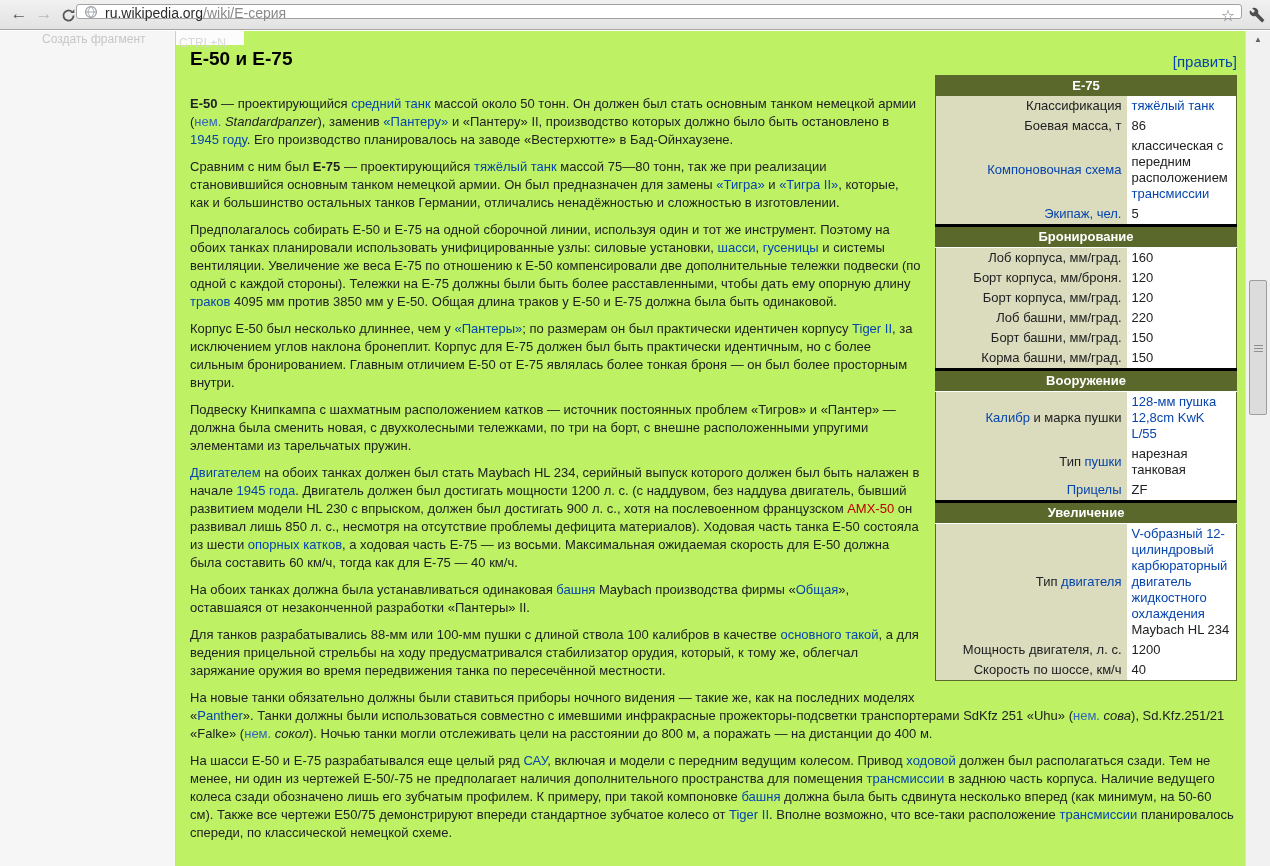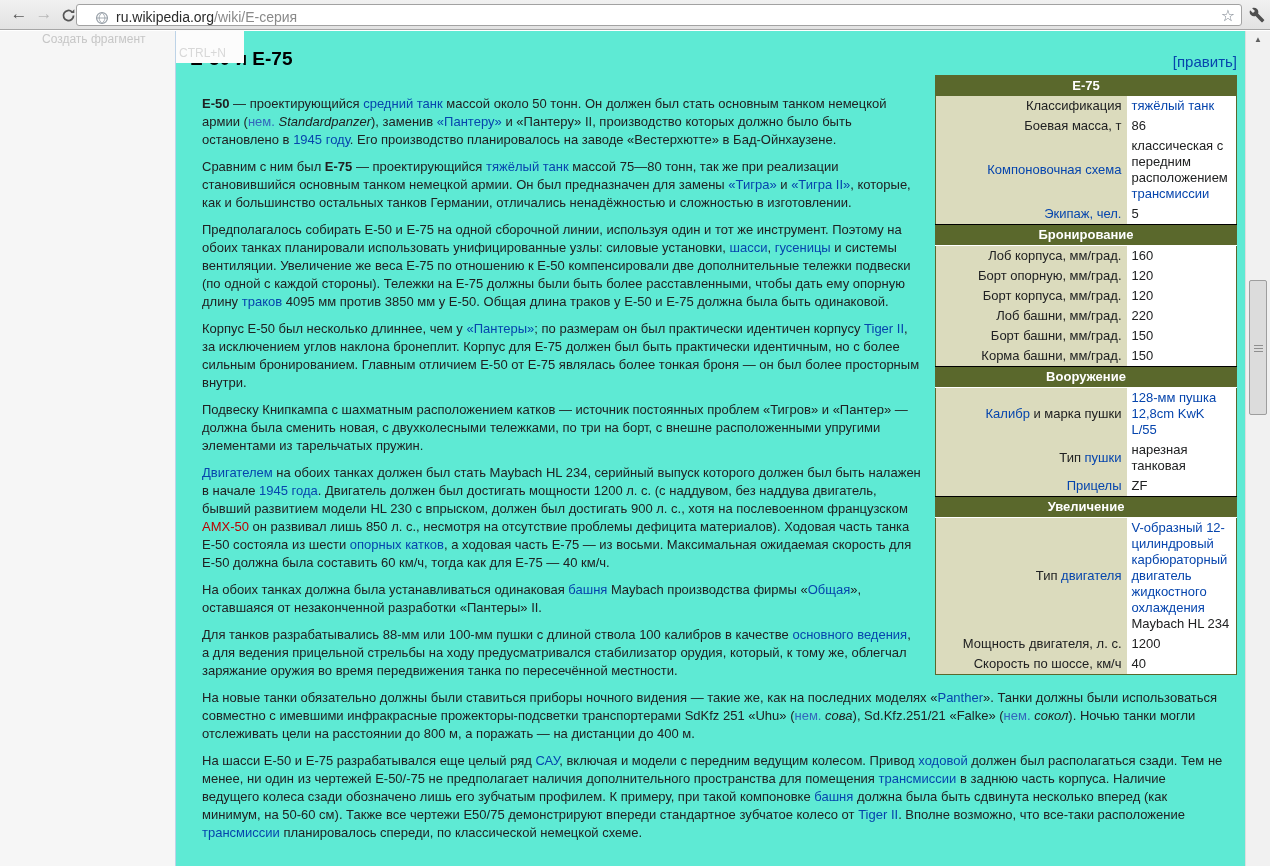--- a/index.html
+++ b/index.html
@@ -7,60 +7,60 @@
     font-family: "Liberation Sans", "DejaVu Sans", sans-serif; }
 
   
   .toolbar { position: absolute; top: 0; left: 0; right: 0; height: 30px;
     background: linear-gradient(#f1f1f1, #e2e2e2); border-bottom: 1px solid #a6a6a6; z-index: 20; }
   .nav-btn { position: absolute; top: 3px; width: 22px; height: 22px; text-align: center;
     font-size: 17px; line-height: 22px; color: #5a5a5a; font-weight: bold; cursor: pointer; }
   .nav-btn.back { left: 8px; }
   .nav-btn.fwd { left: 33px; color: #b7b7b7; }
   .nav-btn.reload { left: 57px; padding-top: 4px; }
-  .urlbar { position: absolute; left: 76px; right: 28px; top: 4px; height: 22px;
+  .urlbar { position: absolute; left: 76px; right: 28px; top: 4px; height: 15px;
     background: #fff; border: 1px solid #a2a2a2; border-radius: 3px;
-    display: flex; align-items: flex-end; padding: 0 24px 0 18px; }
+    display: flex; align-items: flex-start; padding: 0 24px 0 7px; }
   .urlbar .globe { margin-right: 7px; flex: 0 0 auto; }
   .url-text { font-size: 14px; white-space: nowrap; color: #2b2b2b; }
   .url-text .path { color: #8a8a8a; }
   .star { position: absolute; right: 6px; top: 0; font-size: 16px; line-height: 21px;
     color: #7e8690; cursor: pointer; }
   .wrench { position: absolute; right: 5px; top: 7px; cursor: pointer; }
 
   
   .rail { position: absolute; left: 0; top: 31px; bottom: 0; width: 176px;
     background: #f6f6f6; border-right: 1px solid #bdd3e7; }
   .ghost-item { position: absolute; left: 42px; top: 32px; font-size: 12px; color: #c6c6c6; }
   .ghost-box { position: absolute; left: 176px; top: 29px; width: 68px; height: 16px;
-    background: #fcfcfc; font-size: 12px; color: #d8d8d8; padding: 17px 3px; z-index: 5;}
+    background: #fcfcfc; font-size: 12px; color: #d8d8d8; padding: 7px 3px; z-index: 5;}
   .tick { position: absolute; top: 31px; height: 2px; background: #4a4a4a; opacity: .8; }
   .cyan-mark { position: absolute; left: 1236px; top: 41px; width: 7px; height: 13px;
     background: #9ff2f2; opacity: .85; }
 
   
   .content { position: absolute; left: 176px; top: 31px; right: 25px; bottom: 0;
-    background: #5eead4; padding: 0 8px 16px 14px; overflow: hidden; color: #202122; }
+    background: #bef264; padding: 0 8px 16px 14px; overflow: hidden; color: #202122; }
   h1.title { font-size: 19px; line-height: 21px; font-weight: bold; margin: 17px 0 5px;
     position: relative; color: #000; }
   .edit { position: absolute; right: 0; top: 3px; font-size: 15px; font-weight: normal;
     color: #0645ad; cursor: pointer; }
   #paragraphs { padding-top: 21px; font-size: 13px; }
-  #paragraphs p { margin: 0 12px 9px; line-height: 18px; }
+  #paragraphs p { margin: 0 0 9px; line-height: 18px; }
   .wl { color: #0645ad; cursor: pointer; }
   .rl { color: #ba0000; cursor: pointer; }
   .ll { color: #3366bb; cursor: pointer; }
 
   
   table.infobox { float: right; width: 301px; margin: 1px 0 10px 14px;
     border: 1px solid #5a682c; border-collapse: collapse; background: #fff;
     font-size: 13px; line-height: 16px; table-layout: fixed; }
   .ib-title, .ib-sec { background: #5a682c; color: #fff; font-weight: bold;
     text-align: center; padding: 2px 4px; }
-  .ib-sec { border-top: 1px solid #000000; border-bottom: 1px solid #fff; }
+  .ib-sec { border-top: 3px solid #000000; border-bottom: 1px solid #fff; }
   td.lab { background: #dbdbbd; text-align: right; padding: 2px 5px; vertical-align: middle; }
   td.val { background: #fff; text-align: left; padding: 2px 5px; vertical-align: middle; }
 
   
   .scrollbar { position: absolute; right: 0; top: 31px; bottom: 0; width: 25px;
     background: #f1f1f1; border-left: 1px solid #dedede; }
   .sb-btn { height: 17px; text-align: center; font-size: 8px; line-height: 17px;
     color: #606060; cursor: pointer; }
   .sb-thumb { position: absolute; left: 3px; right: 3px; top: 249px; height: 135px;
     background: #dcdcdc; border: 1px solid #9e9e9e; border-radius: 2px; cursor: pointer; }
@@ -129,21 +129,21 @@
           <td class="val"><span>5</span></td>
         </tr>
         <tr>
           <th colspan="2" class="ib-sec">Бронирование</th>
         </tr>
         <tr>
           <td class="lab"><span>Лоб корпуса, мм/град.</span></td>
           <td class="val"><span>160</span></td>
         </tr>
         <tr>
-          <td class="lab"><span>Борт опорную, мм/град.</span></td>
+          <td class="lab"><span>Борт корпуса, мм/броня.</span></td>
           <td class="val"><span>120</span></td>
         </tr>
         <tr>
           <td class="lab"><span>Борт корпуса, мм/град.</span></td>
           <td class="val"><span>120</span></td>
         </tr>
         <tr>
           <td class="lab"><span>Лоб башни, мм/град.</span></td>
           <td class="val"><span>220</span></td>
         </tr>
@@ -188,21 +188,21 @@
       </tbody>
     </table>
   <div id="paragraphs">
       <p><b>Е-50</b><span> — проектирующийся </span><span class="wl">средний танк</span><span> массой около 50 тонн. Он должен был стать основным танком немецкой армии (</span><span class="ll">нем.</span><span> </span><i>Standardpanzer</i><span>), заменив </span><span class="wl">«Пантеру»</span><span> и «Пантеру» II, производство которых должно было быть остановлено в </span><span class="wl">1945 году</span><span>. Его производство планировалось на заводе «Вестерхютте» в Бад-Ойнхаузене.</span></p>
       <p><span>Сравним с ним был </span><b>Е-75</b><span> — проектирующийся </span><span class="wl">тяжёлый танк</span><span> массой 75—80 тонн, так же при реализации становившийся основным танком немецкой армии. Он был предназначен для замены </span><span class="wl">«Тигра»</span><span> и </span><span class="wl">«Тигра II»</span><span>, которые, как и большинство остальных танков Германии, отличались ненадёжностью и сложностью в изготовлении.</span></p>
       <p><span>Предполагалось собирать Е-50 и Е-75 на одной сборочной линии, используя один и тот же инструмент. Поэтому на обоих танках планировали использовать унифицированные узлы: силовые установки, </span><span class="wl">шасси</span><span>, </span><span class="wl">гусеницы</span><span> и системы вентиляции. Увеличение же веса Е-75 по отношению к Е-50 компенсировали две дополнительные тележки подвески (по одной с каждой стороны). Тележки на Е-75 должны были быть более расставленными, чтобы дать ему опорную длину </span><span class="wl">траков</span><span> 4095 мм против 3850 мм у Е-50. Общая длина траков у Е-50 и Е-75 должна была быть одинаковой.</span></p>
       <p><span>Корпус Е-50 был несколько длиннее, чем у </span><span class="wl">«Пантеры»</span><span>; по размерам он был практически идентичен корпусу </span><span class="wl">Tiger II</span><span>, за исключением углов наклона бронеплит. Корпус для Е-75 должен был быть практически идентичным, но с более сильным бронированием. Главным отличием Е-50 от Е-75 являлась более тонкая броня — он был более просторным внутри.</span></p>
       <p><span>Подвеску Книпкампа с шахматным расположением катков — источник постоянных проблем «Тигров» и «Пантер» — должна была сменить новая, с двухколесными тележками, по три на борт, с внешне расположенными упругими элементами из тарельчатых пружин.</span></p>
       <p><span class="wl">Двигателем</span><span> на обоих танках должен был стать Maybach HL 234, серийный выпуск которого должен был быть налажен в начале </span><span class="wl">1945 года</span><span>. Двигатель должен был достигать мощности 1200 л. с. (с наддувом, без наддува двигатель, бывший развитием модели HL 230 с впрыском, должен был достигать 900 л. с., хотя на послевоенном французском </span><span class="rl">АМХ-50</span><span> он развивал лишь 850 л. с., несмотря на отсутствие проблемы дефицита материалов). Ходовая часть танка Е-50 состояла из шести </span><span class="wl">опорных катков</span><span>, а ходовая часть Е-75 — из восьми. Максимальная ожидаемая скорость для Е-50 должна была составить 60 км/ч, тогда как для Е-75 — 40 км/ч.</span></p>
       <p><span>На обоих танках должна была устанавливаться одинаковая </span><span class="wl">башня</span><span> Maybach производства фирмы «</span><span class="wl">Общая</span><span>», оставшаяся от незаконченной разработки «Пантеры» II.</span></p>
-      <p><span>Для танков разрабатывались 88-мм или 100-мм пушки с длиной ствола 100 калибров в качестве </span><span class="wl">основного ведения</span><span>, а для ведения прицельной стрельбы на ходу предусматривался стабилизатор орудия, который, к тому же, облегчал заряжание оружия во время передвижения танка по пересечённой местности.</span></p>
+      <p><span>Для танков разрабатывались 88-мм или 100-мм пушки с длиной ствола 100 калибров в качестве </span><span class="wl">основного такой</span><span>, а для ведения прицельной стрельбы на ходу предусматривался стабилизатор орудия, который, к тому же, облегчал заряжание оружия во время передвижения танка по пересечённой местности.</span></p>
       <p><span>На новые танки обязательно должны были ставиться приборы ночного видения — такие же, как на последних моделях «</span><span class="wl">Panther</span><span>». Танки должны были использоваться совместно с имевшими инфракрасные прожекторы-подсветки транспортерами SdKfz 251 «Uhu» (</span><span class="ll">нем.</span><span> </span><i>сова</i><span>), Sd.Kfz.251/21 «Falke» (</span><span class="ll">нем.</span><span> </span><i>сокол</i><span>). Ночью танки могли отслеживать цели на расстоянии до 800 м, а поражать — на дистанции до 400 м.</span></p>
       <p><span>На шасси Е-50 и Е-75 разрабатывался еще целый ряд </span><span class="wl">САУ</span><span>, включая и модели с передним ведущим колесом. Привод </span><span class="wl">ходовой</span><span> должен был располагаться сзади. Тем не менее, ни один из чертежей Е-50/-75 не предполагает наличия дополнительного пространства для помещения </span><span class="wl">трансмиссии</span><span> в заднюю часть корпуса. Наличие ведущего колеса сзади обозначено лишь его зубчатым профилем. К примеру, при такой компоновке </span><span class="wl">башня</span><span> должна была быть сдвинута несколько вперед (как минимум, на 50-60 см). Также все чертежи Е50/75 демонстрируют впереди стандартное зубчатое колесо от </span><span class="wl">Tiger II</span><span>. Вполне возможно, что все-таки расположение </span><span class="wl">трансмиссии</span><span> планировалось спереди, по классической немецкой схеме.</span></p>
     </div>
 </div>
 
 <div class="scrollbar">
   <div class="sb-btn">▲</div>
   <div class="sb-thumb">
       <div class="grip"></div>
     </div>

